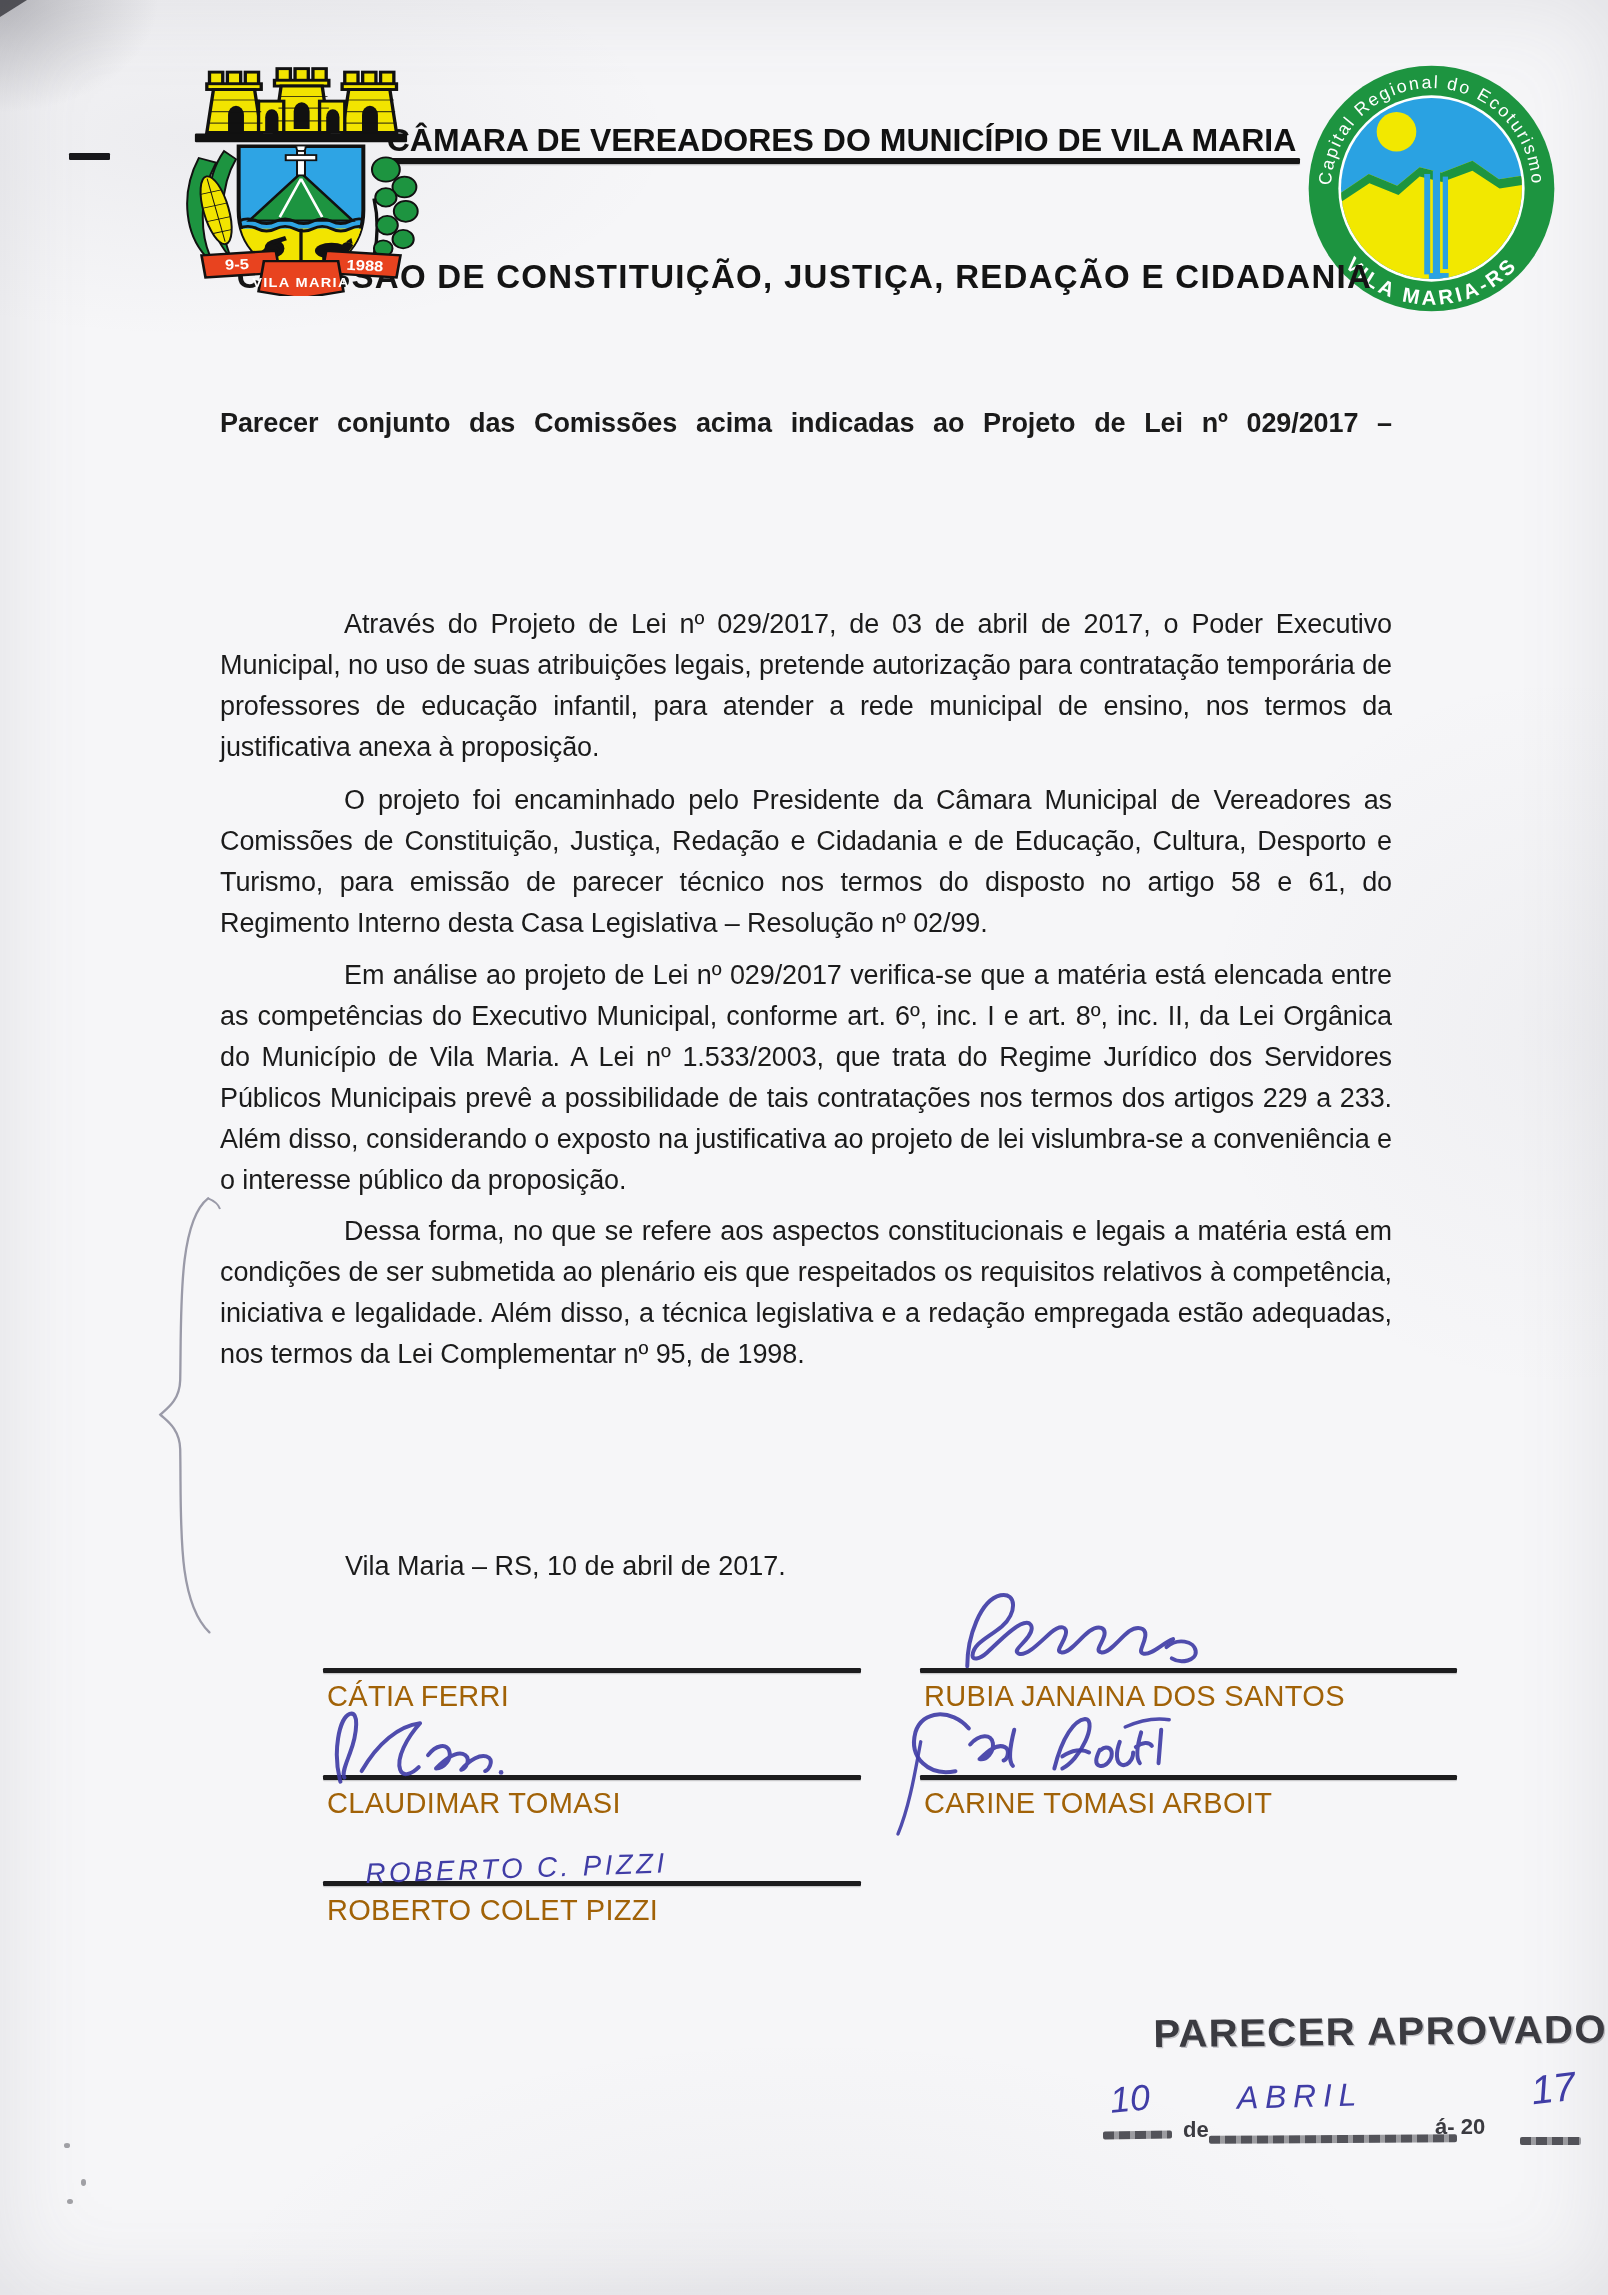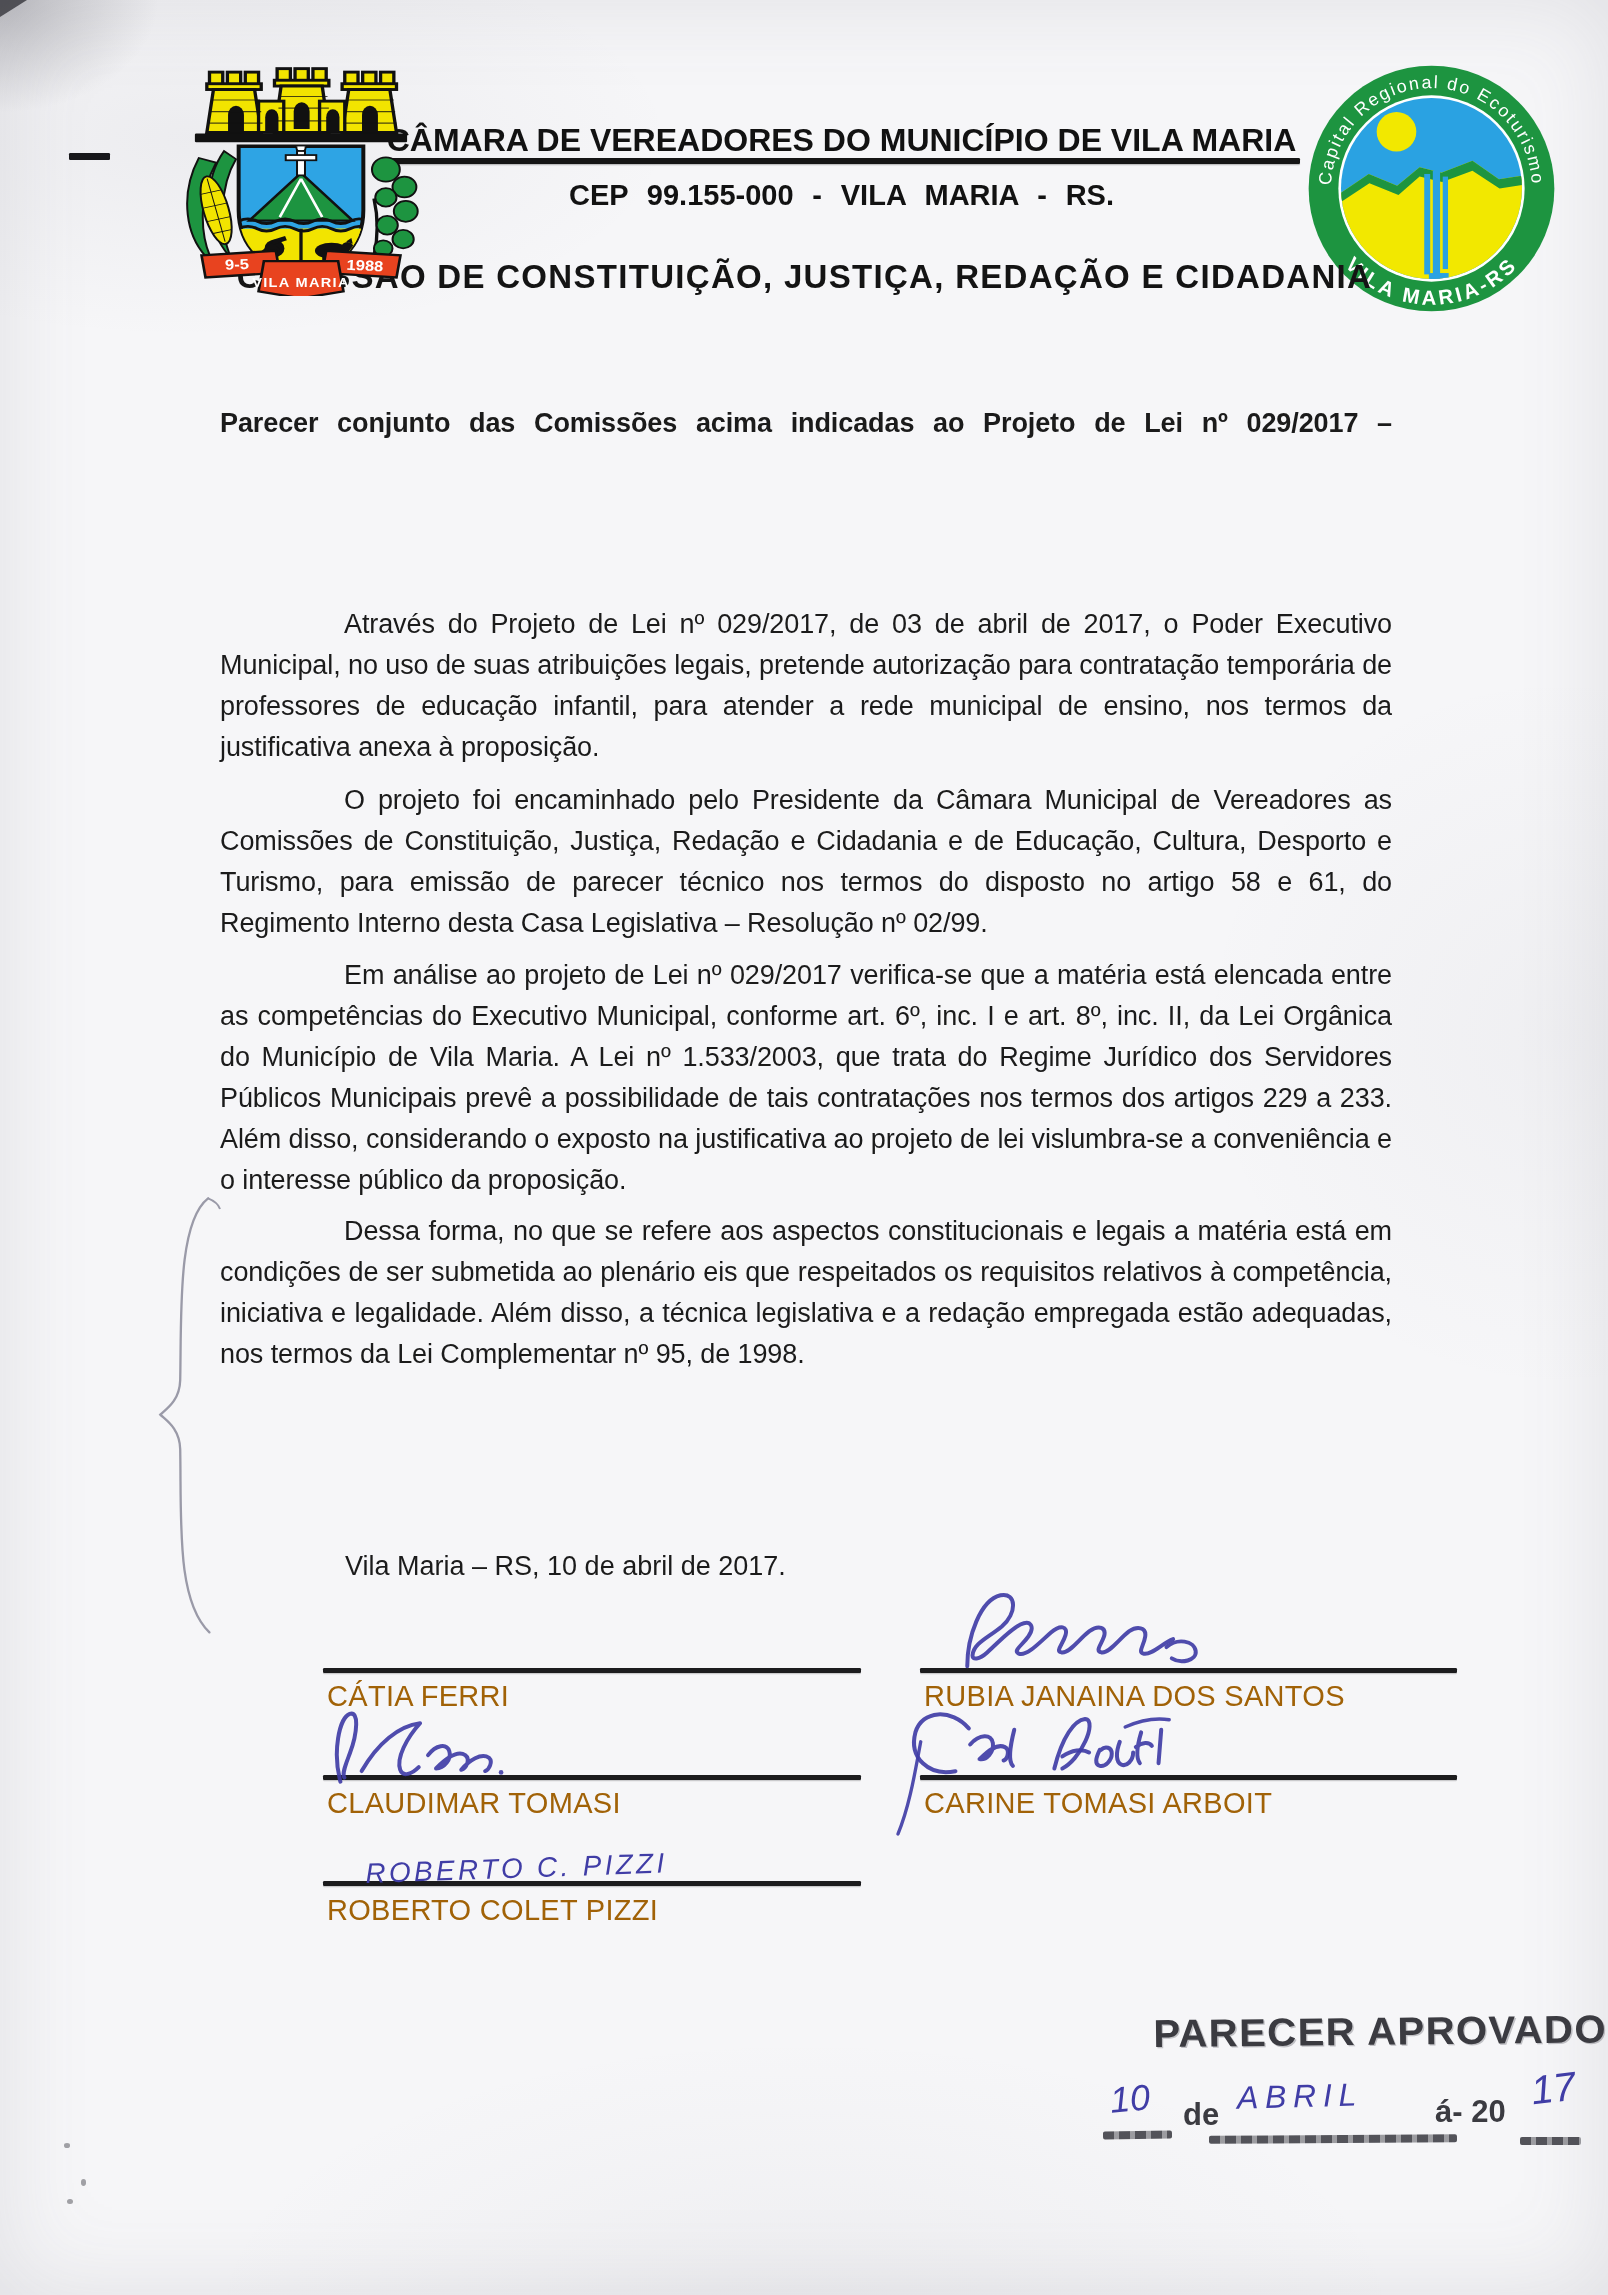--- a/index.html
+++ b/index.html
@@ -46,21 +46,21 @@
   .pen{stroke:var(--pen-blue,#403da6); fill:none; stroke-linecap:round; stroke-linejoin:round; opacity:.92;}
   .hand{color:var(--pen-blue,#403da6); font-style:italic; white-space:nowrap;}
   .roberto-script{font-size:28px; letter-spacing:3.3px; transform:rotate(-2deg); transform-origin:left bottom;}
 
   
   .stamp-title{
     font-size:39px; font-weight:bold; letter-spacing:1.3px; color:var(--stamp-dark,#3b3b41);
     transform:scaleX(1.03) rotate(-0.6deg); transform-origin:left top; white-space:nowrap;
     text-shadow:1.3px 1.3px 0 rgba(70,70,78,.30);
   }
-  .stamp-small{font-size:31px; font-weight:bold; color:var(--stamp-dark,#3b3b41); white-space:nowrap;}
+  .stamp-small{font-size:22px; font-weight:bold; color:var(--stamp-dark,#3b3b41); white-space:nowrap;margin-top:20px;}
   .stamp-line{
     height:8px; opacity:.88; border-radius:2px;
     background:repeating-linear-gradient(90deg,#3d3d44 0 10.7px, rgba(61,61,68,.55) 10.7px 16px);
   }
   .hw-day{font-size:36px; transform:rotate(-5deg);}
   .hw-month{font-size:32px; letter-spacing:6.7px; transform:rotate(-1.5deg);}
   .hw-year{font-size:40px; transform:rotate(-7deg);}
 
   .speck{position:absolute; background:#8b8b90; border-radius:50%; opacity:.8;}
   .corner-wedge{
@@ -80,21 +80,20 @@
   <div class="abs corner-wedge" style="left:0;top:0;"></div>
   <div class="abs speck" style="left:64px;top:2143px;width:6px;height:4.7px;"></div>
   <div class="abs speck" style="left:81px;top:2179px;width:5.3px;height:6.7px;"></div>
   <div class="abs speck" style="left:67px;top:2199px;width:6px;height:5.3px;"></div>
 
   <div class="abs edge-dash" style="left:69px;top:153px;width:41px;"></div>
   <div class="abs edge-dash" style="left:1501px;top:155px;width:43px;"></div>
 
   <div class="abs org-name center nowrap" style="left:334px;top:122px;width:1015px;">CÂMARA DE VEREADORES DO MUNICÍPIO DE VILA MARIA</div>
   <div class="abs org-underline" style="left:384px;top:158px;width:916px;"></div>
-  <div class="abs address center nowrap" style="left:334px;top:179px;width:1015px;">CEP 99.155-000 - VILA MARIA - RS.</div>
 
   <div class="abs" style="left:1306px;top:63px;width:251px;height:251px;z-index:1;">
     <svg width="251" height="251" viewBox="0 0 380 380">
       <circle cx="190" cy="190" r="186" style="fill:var(--seal-green,#1d9440)"></circle>
       <circle cx="190" cy="190" r="141" fill="#ffffff"></circle>
       <circle cx="190" cy="190" r="137" style="fill:var(--seal-blue,#2aa2e2)"></circle>
       <g>
         <clipPath id="sealClip">
             <circle cx="190" cy="190" r="137"></circle>
           </clipPath>

